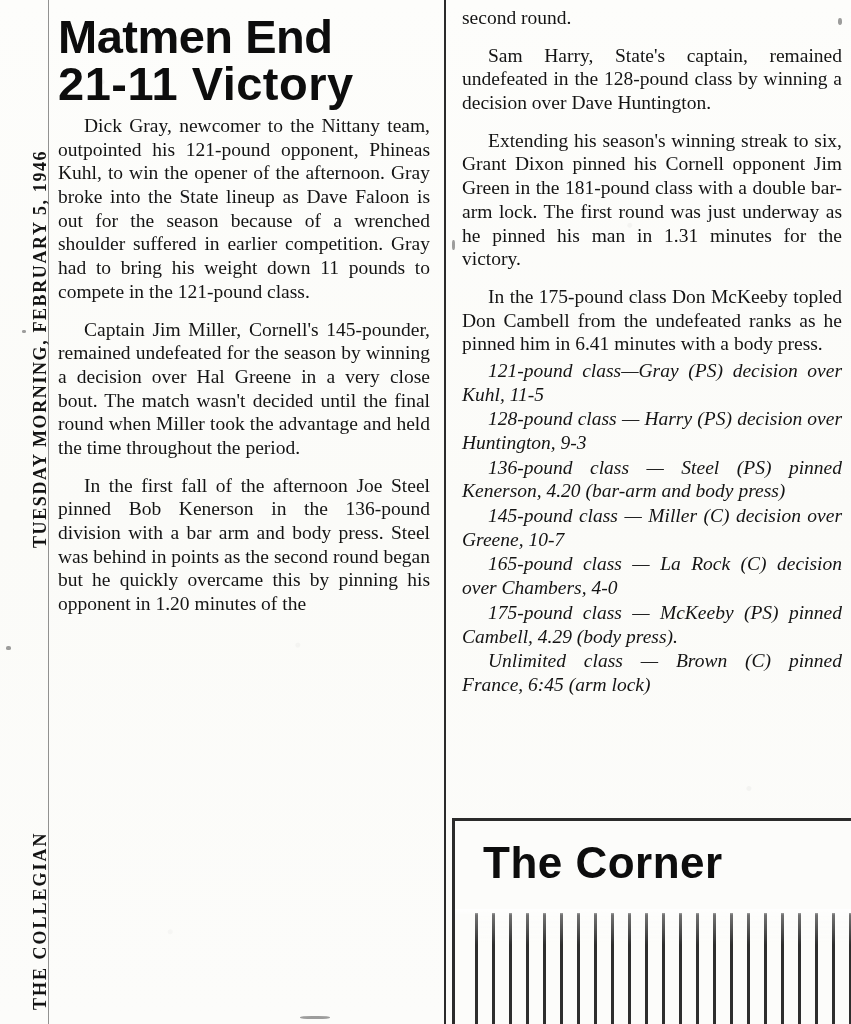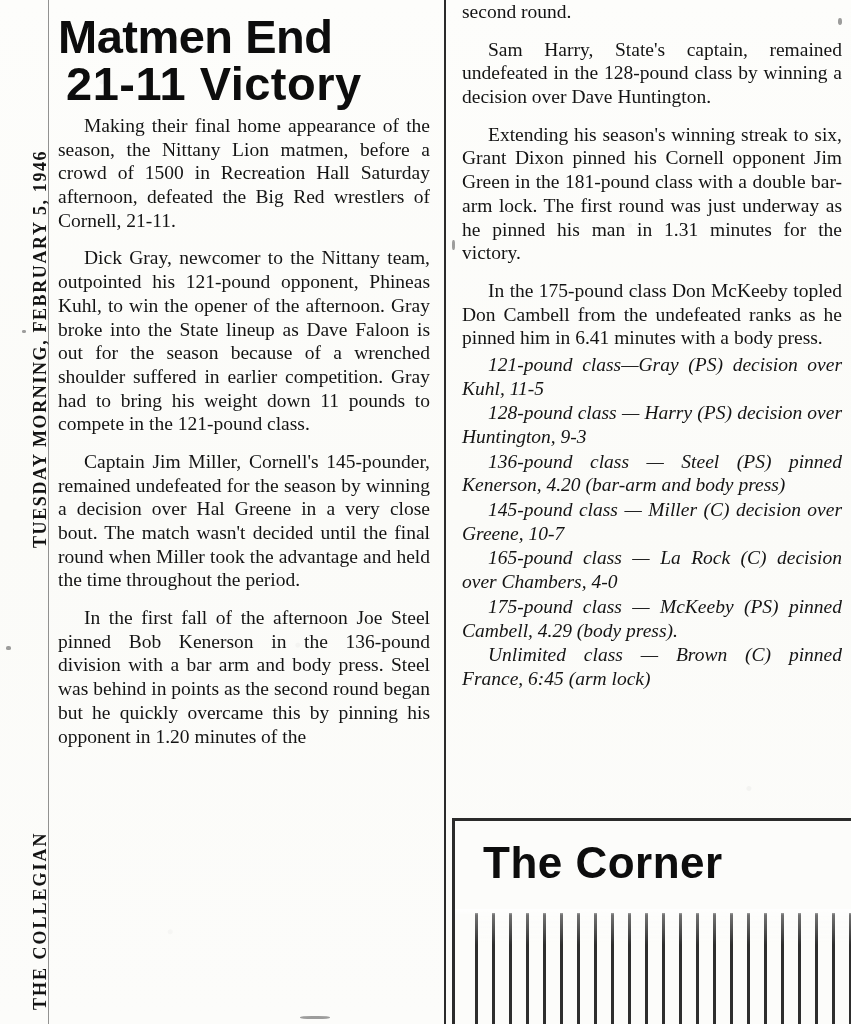--- a/index.html
+++ b/index.html
@@ -81,41 +81,41 @@
     font-family: "Liberation Sans", sans-serif;
     font-weight: 700;
     font-size: 47px;
     line-height: 0.99;
     letter-spacing: -0.5px;
     color: #0d0d0d;
     margin: 0 0 2px 0;
     text-rendering: optimizeLegibility;
   }
   .headline .l2 { display: block; }
-  .headline .l3 { display: block; letter-spacing: 0.5px; margin-left: 8px; }
+  .headline .l3 { display: block; letter-spacing: 0.5px; }
 
   .body-p {
     font-family: "Liberation Serif", serif;
     font-size: 19.5px;
     line-height: 1.215;
     text-align: justify;
     text-justify: inter-word;
     margin: 0;
     text-indent: 26px;
     color: #141414;
     -webkit-font-smoothing: none;
   }
   .body-p + .body-p { margin-top: 14px; }
   .col-left .body-p:first-of-type { margin-top: 7px; }
 
   
   .col-right {
     position: absolute;
     left: 462px;
-    top: 0;
+    top: 6px;
     width: 380px;
   }
   .col-right .body-p {
     font-size: 19.5px;
     line-height: 1.215;
   }
   .cont-line {
     text-indent: 0;
   }
   .result-line {
@@ -196,21 +196,20 @@
 
   <div class="vrule c0"></div>
   <div class="vrule c1"></div>
 
   <div class="col-left">
     <h1 class="headline">
       <span class="l1">Matmen End</span>
       <span class="l3">21-11 Victory</span>
     </h1>
 
-    <p class="body-p">Making their final home appearance of the season, the Nittany Lion matmen, before a crowd of 1500 in Recreation Hall Saturday afternoon, defeated the Big Red wrestlers of Cornell, 21-11.</p>
     <p class="body-p">Dick Gray, newcomer to the Nittany team, outpointed his 121-pound opponent, Phineas Kuhl, to win the opener of the afternoon. Gray broke into the State lineup as Dave Faloon is out for the season because of a wrenched shoulder suffered in earlier competition. Gray had to bring his weight down 11 pounds to compete in the 121-pound class.</p>
     <p class="body-p">Captain Jim Miller, Cornell's 145-pounder, remained undefeated for the season by winning a decision over Hal Greene in a very close bout. The match wasn't decided until the final round when Miller took the advantage and held the time throughout the period.</p>
     <p class="body-p">In the first fall of the afternoon Joe Steel pinned Bob Kenerson in the 136-pound division with a bar arm and body press. Steel was behind in points as the second round began but he quickly overcame this by pinning his opponent in 1.20 minutes of the</p>
   </div>
 
   <div class="col-right">
     <p class="body-p cont-line">second round.</p>
     <p class="body-p">Sam Harry, State's captain, remained undefeated in the 128-pound class by winning a decision over Dave Huntington.</p>
     <p class="body-p">Extending his season's winning streak to six, Grant Dixon pinned his Cornell opponent Jim Green in the 181-pound class with a double bar-arm lock. The first round was just underway as he pinned his man in 1.31 minutes for the victory.</p>
     <p class="body-p">In the 175-pound class Don McKeeby topled Don Cambell from the undefeated ranks as he pinned him in 6.41 minutes with a body press.</p>

